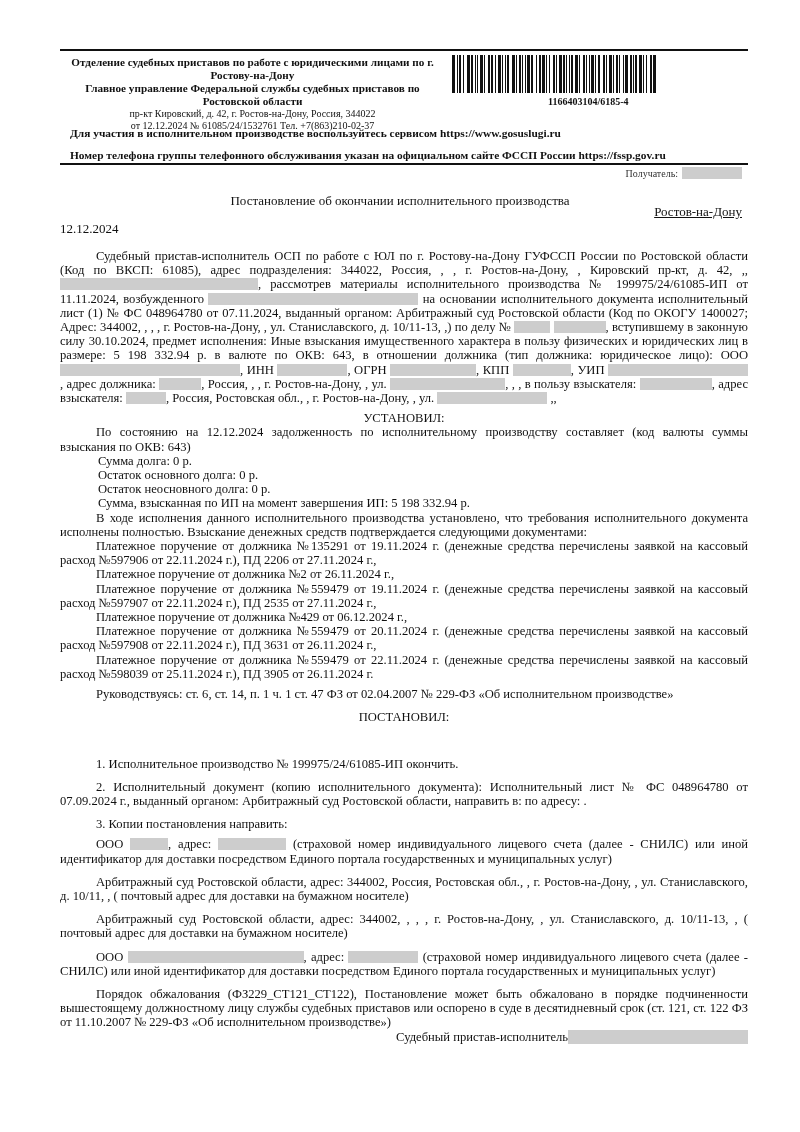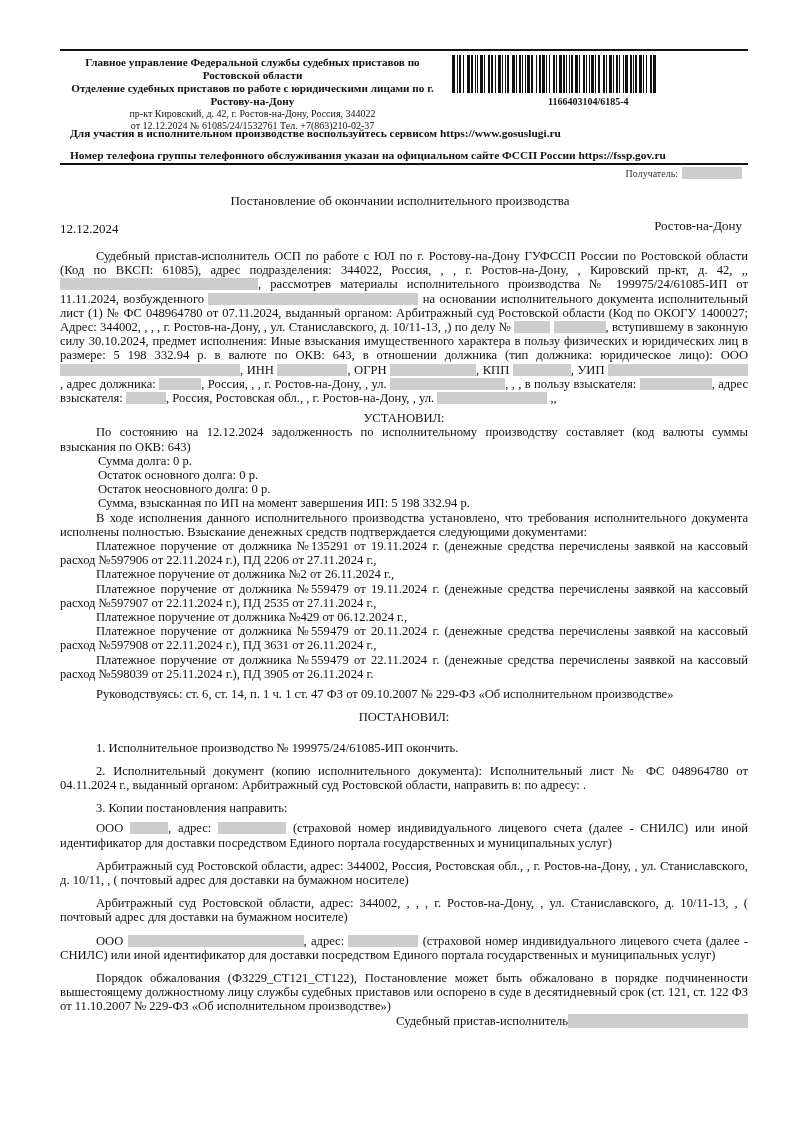--- a/index.html
+++ b/index.html
@@ -17,39 +17,39 @@
     .barcode-num { position: absolute; left: 548px; top: 96px; font-size: 10px; font-weight: bold; }
     .notice1 { position: absolute; left: 70px; top: 127px; font-size: 11.4px; font-weight: bold; }
     .notice2 { position: absolute; left: 70px; top: 149px; font-size: 11.4px; font-weight: bold; }
     .hline2 { position: absolute; left: 60px; top: 163px; width: 688px; height: 2px; background: #111; }
     .recipient { position: absolute; right: 58px; top: 167px; font-size: 10px; display: flex; align-items: center; gap: 4px; color: #333; }
 
     .red { display: inline-block; background: #cdcdcd; height: 12px; vertical-align: -2px; }
 
     .title { position: absolute; left: 0; width: 800px; top: 193px; text-align: center; font-size: 13px; }
     .date { position: absolute; left: 60px; top: 221px; font-size: 13px; }
-    .city { position: absolute; right: 58px; top: 218px; font-size: 13px; }
+    .city { position: absolute; right: 58px; top: 204px; font-size: 13px; text-decoration: underline; }
 
     .body { position: absolute; left: 60px; top: 249px; width: 688px; font-size: 12.6px; line-height: 14.2px; text-align: justify; }
     .body p { margin: 0; }
     .ind { text-indent: 36px; }
     .ind2 { padding-left: 38px; }
     .center { text-align: center; }
     .gap { margin-top: 9px !important; }
     .gap2 { margin-top: 6px !important; }
     .sign { display: flex; justify-content: flex-end; align-items: center; }
   </style>
 </head>
 <body>
 
 <div class="page">
   <div class="topline"></div>
   <div class="hdr">
+    <div class="b">Отделение судебных приставов по работе с юридическими лицами по г. Ростову-на-Дону</div>
     <div class="b">Главное управление Федеральной службы судебных приставов по Ростовской области</div>
-    <div class="b">Отделение судебных приставов по работе с юридическими лицами по г. Ростову-на-Дону</div>
     <div class="s">пр-кт Кировский, д. 42, г. Ростов-на-Дону, Россия, 344022</div>
     <div class="s">от 12.12.2024 № 61085/24/1532761 Тел. +7(863)210-02-37</div>
   </div>
   <div class="barcode" id="barcode">
       <span style="width: 3px; margin-right: 2px;"></span>
       <span style="width: 1px; margin-right: 1px;"></span>
       <span style="width: 2px; margin-right: 2px;"></span>
       <span style="width: 1px; margin-right: 3px;"></span>
       <span style="width: 3px; margin-right: 1px;"></span>
       <span style="width: 2px; margin-right: 2px;"></span>
@@ -130,25 +130,25 @@
     <p class="ind2">Остаток основного долга: 0 р.</p>
     <p class="ind2">Остаток неосновного долга: 0 р.</p>
     <p class="ind2">Сумма, взысканная по ИП на момент завершения ИП: 5 198 332.94 р.</p>
     <p class="ind">В ходе исполнения данного исполнительного производства установлено, что требования исполнительного документа исполнены полностью. Взыскание денежных средств подтверждается следующими документами:</p>
     <p class="ind">Платежное поручение от должника №135291 от 19.11.2024 г. (денежные средства перечислены заявкой на кассовый расход №597906 от 22.11.2024 г.), ПД 2206 от 27.11.2024 г.,</p>
     <p class="ind">Платежное поручение от должника №2 от 26.11.2024 г.,</p>
     <p class="ind">Платежное поручение от должника №559479 от 19.11.2024 г. (денежные средства перечислены заявкой на кассовый расход №597907 от 22.11.2024 г.), ПД 2535 от 27.11.2024 г.,</p>
     <p class="ind">Платежное поручение от должника №429 от 06.12.2024 г.,</p>
     <p class="ind">Платежное поручение от должника №559479 от 20.11.2024 г. (денежные средства перечислены заявкой на кассовый расход №597908 от 22.11.2024 г.), ПД 3631 от 26.11.2024 г.,</p>
     <p class="ind">Платежное поручение от должника №559479 от 22.11.2024 г. (денежные средства перечислены заявкой на кассовый расход №598039 от 25.11.2024 г.), ПД 3905 от 26.11.2024 г.</p>
-    <p class="ind gap2">Руководствуясь: ст. 6, ст. 14, п. 1 ч. 1 ст. 47 ФЗ от 09.10.2007 № 229-ФЗ «Об исполнительном производстве»</p>
+    <p class="ind gap2">Руководствуясь: ст. 6, ст. 14, п. 1 ч. 1 ст. 47 ФЗ от 02.04.2007 № 229-ФЗ «Об исполнительном производстве»</p>
 
     <p class="center gap" style="margin-top:14px">ПОСТАНОВИЛ:</p>
-    <p class="ind" style="margin-top:16px">1. Исполнительное производство № 199975/24/61085-ИП окончить.</p>
-    <p class="ind gap">2. Исполнительный документ (копию исполнительного документа): Исполнительный лист № ФС 048964780 от 04.11.2024 г., выданный органом: Арбитражный суд Ростовской области, направить в: по адресу: .</p>
+    <p class="ind" style="margin-top:32px">1. Исполнительное производство № 199975/24/61085-ИП окончить.</p>
+    <p class="ind gap">2. Исполнительный документ (копию исполнительного документа): Исполнительный лист № ФС 048964780 от 07.09.2024 г., выданный органом: Арбитражный суд Ростовской области, направить в: по адресу: .</p>
     <p class="ind gap">3. Копии постановления направить:</p>
     <p class="ind gap2"><span>ООО</span> <span class="red" style="width:38px"></span><span>, адрес:</span> <span class="red" style="width:68px"></span> <span>(страховой номер индивидуального лицевого счета (далее - СНИЛС) или иной идентификатор для доставки посредством Единого портала государственных и муниципальных услуг)</span></p>
     <p class="ind gap">Арбитражный суд Ростовской области, адрес: 344002, Россия, Ростовская обл., , г. Ростов-на-Дону, , ул. Станиславского, д. 10/11, , ( почтовый адрес для доставки на бумажном носителе)</p>
     <p class="ind gap">Арбитражный суд Ростовской области, адрес: 344002, , , , г. Ростов-на-Дону, , ул. Станиславского, д. 10/11-13, , ( почтовый адрес для доставки на бумажном носителе)</p>
     <p class="ind gap"><span>ООО</span> <span class="red" style="width:176px"></span><span>, адрес:</span> <span class="red" style="width:70px"></span> <span>(страховой номер индивидуального лицевого счета (далее - СНИЛС) или иной идентификатор для доставки посредством Единого портала государственных и муниципальных услуг)</span></p>
     <p class="ind gap">Порядок обжалования (ФЗ229_СТ121_СТ122), Постановление может быть обжаловано в порядке подчиненности вышестоящему должностному лицу службы судебных приставов или оспорено в суде в десятидневный срок (ст. 121, ст. 122 ФЗ от 11.10.2007 № 229-ФЗ «Об исполнительном производстве»)</p>
     <div class="sign">
       <span>Судебный пристав-исполнитель</span>
       <span class="red" style="width:180px;height:14px"></span>
     </div>

